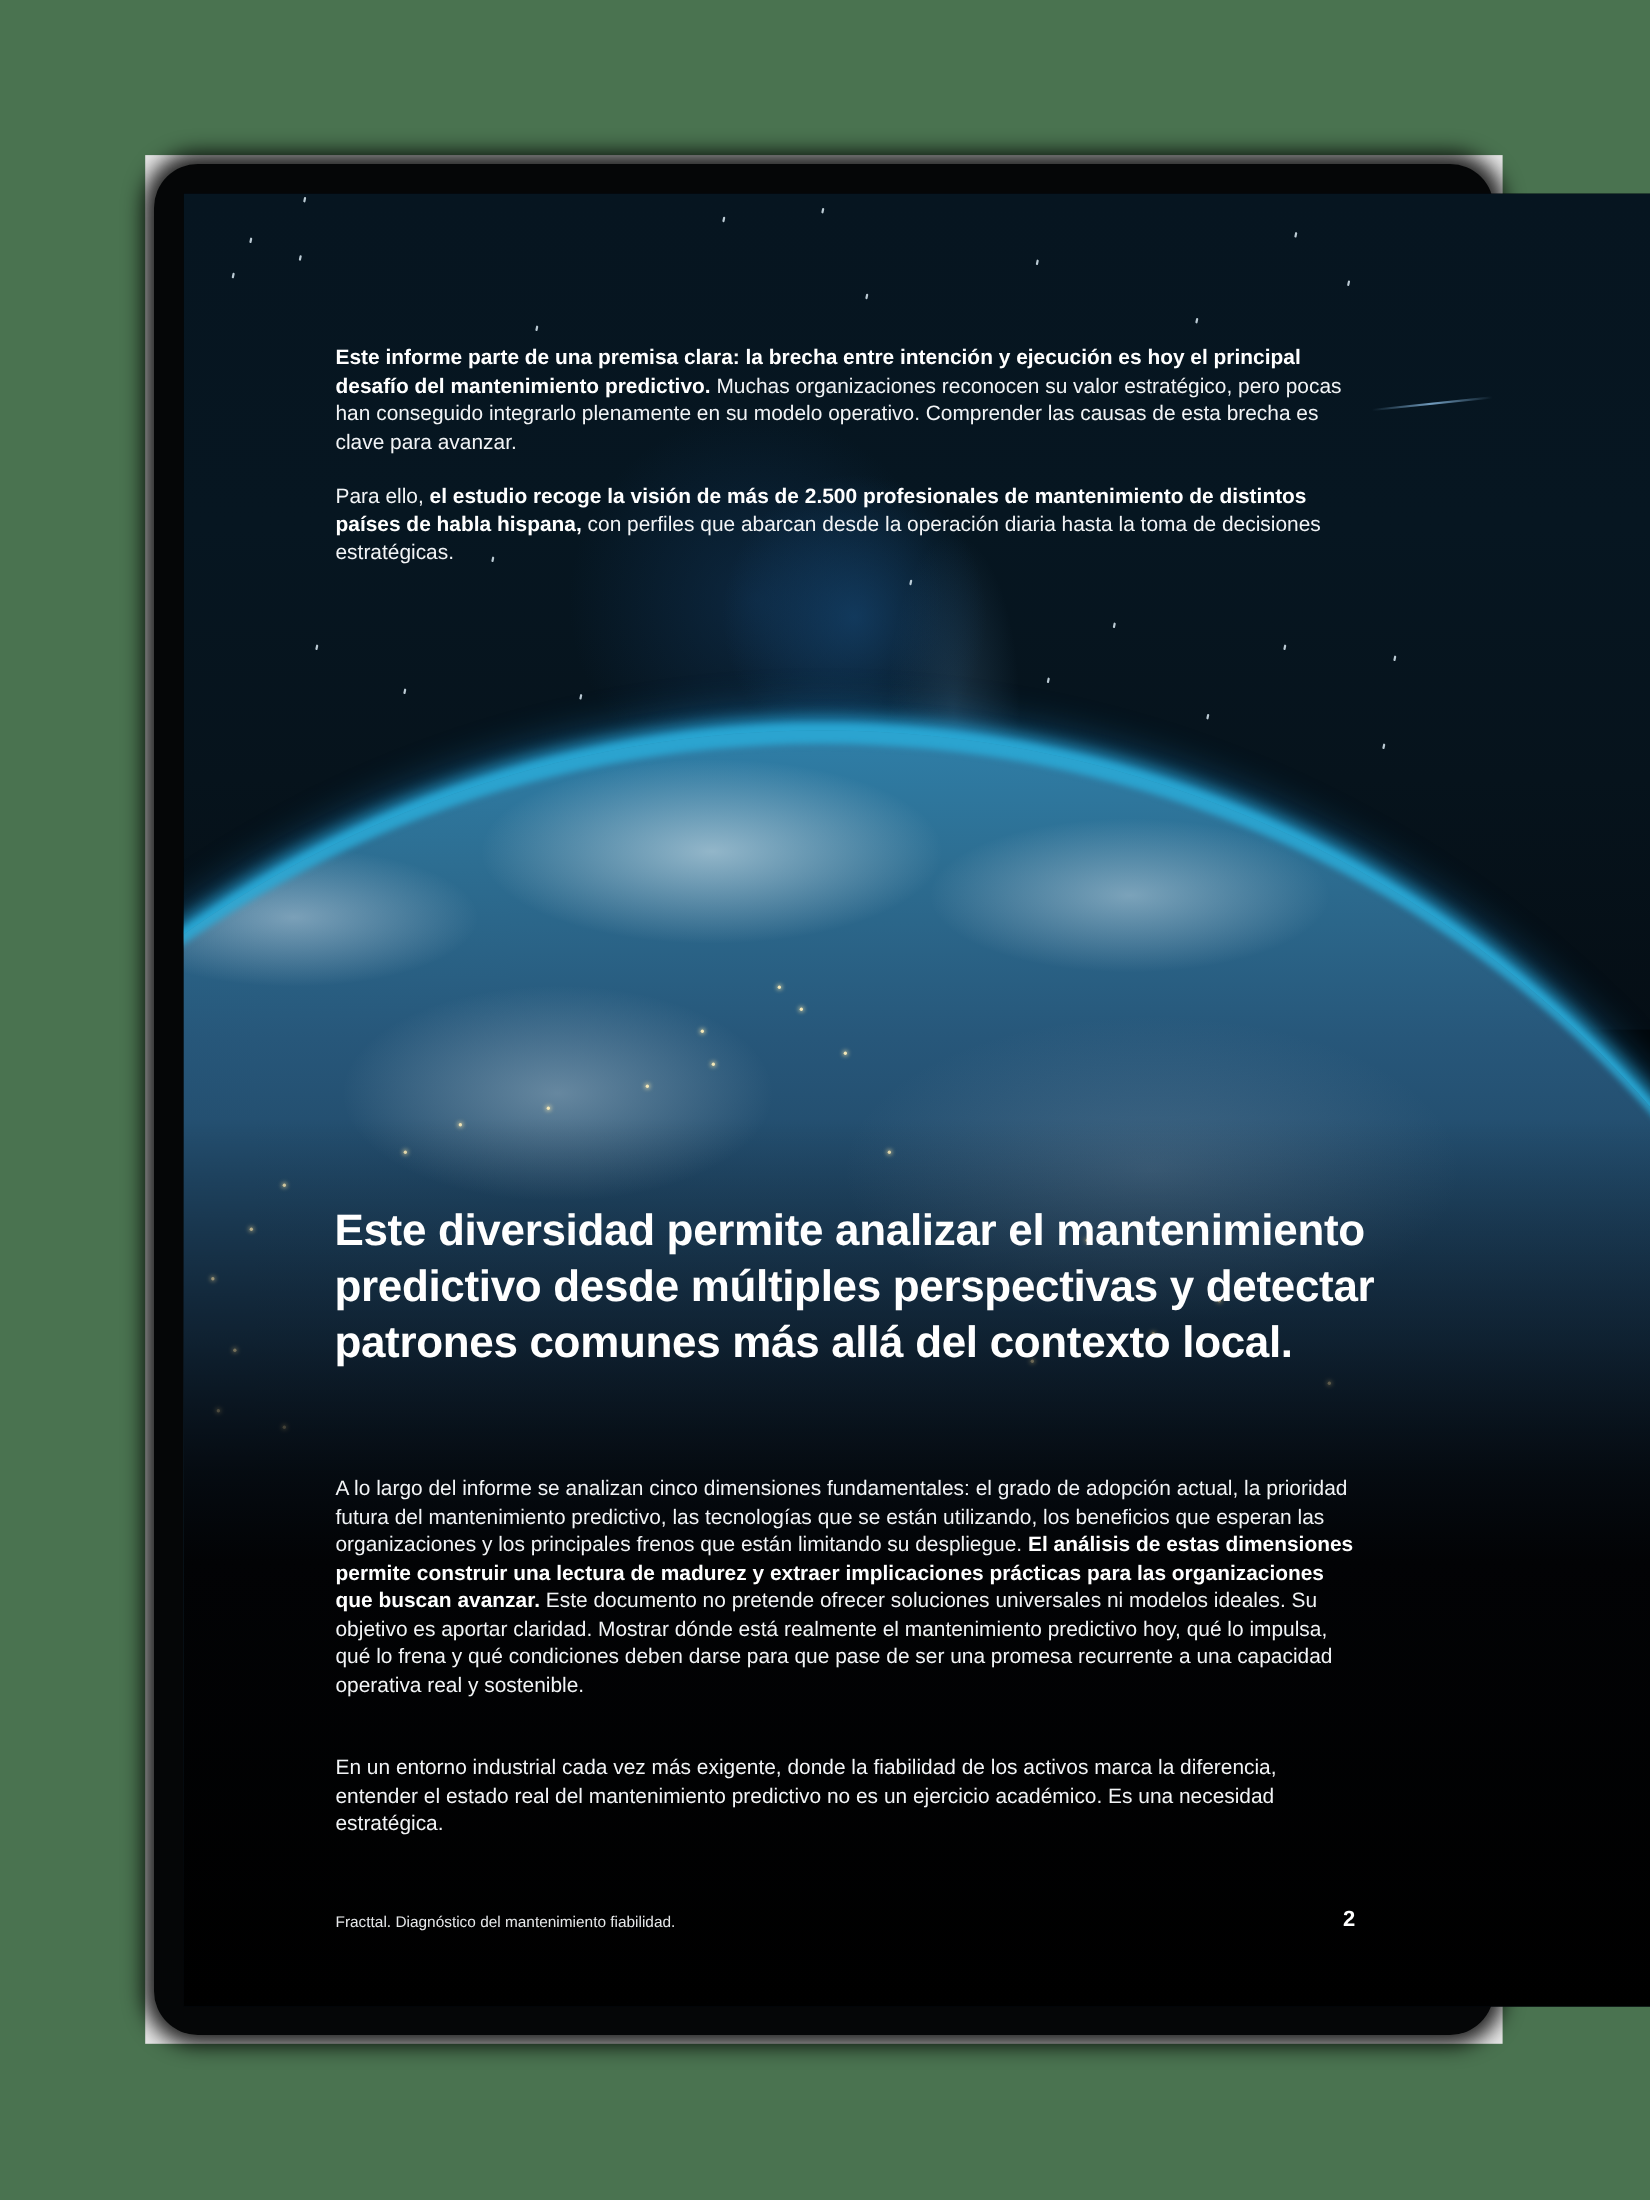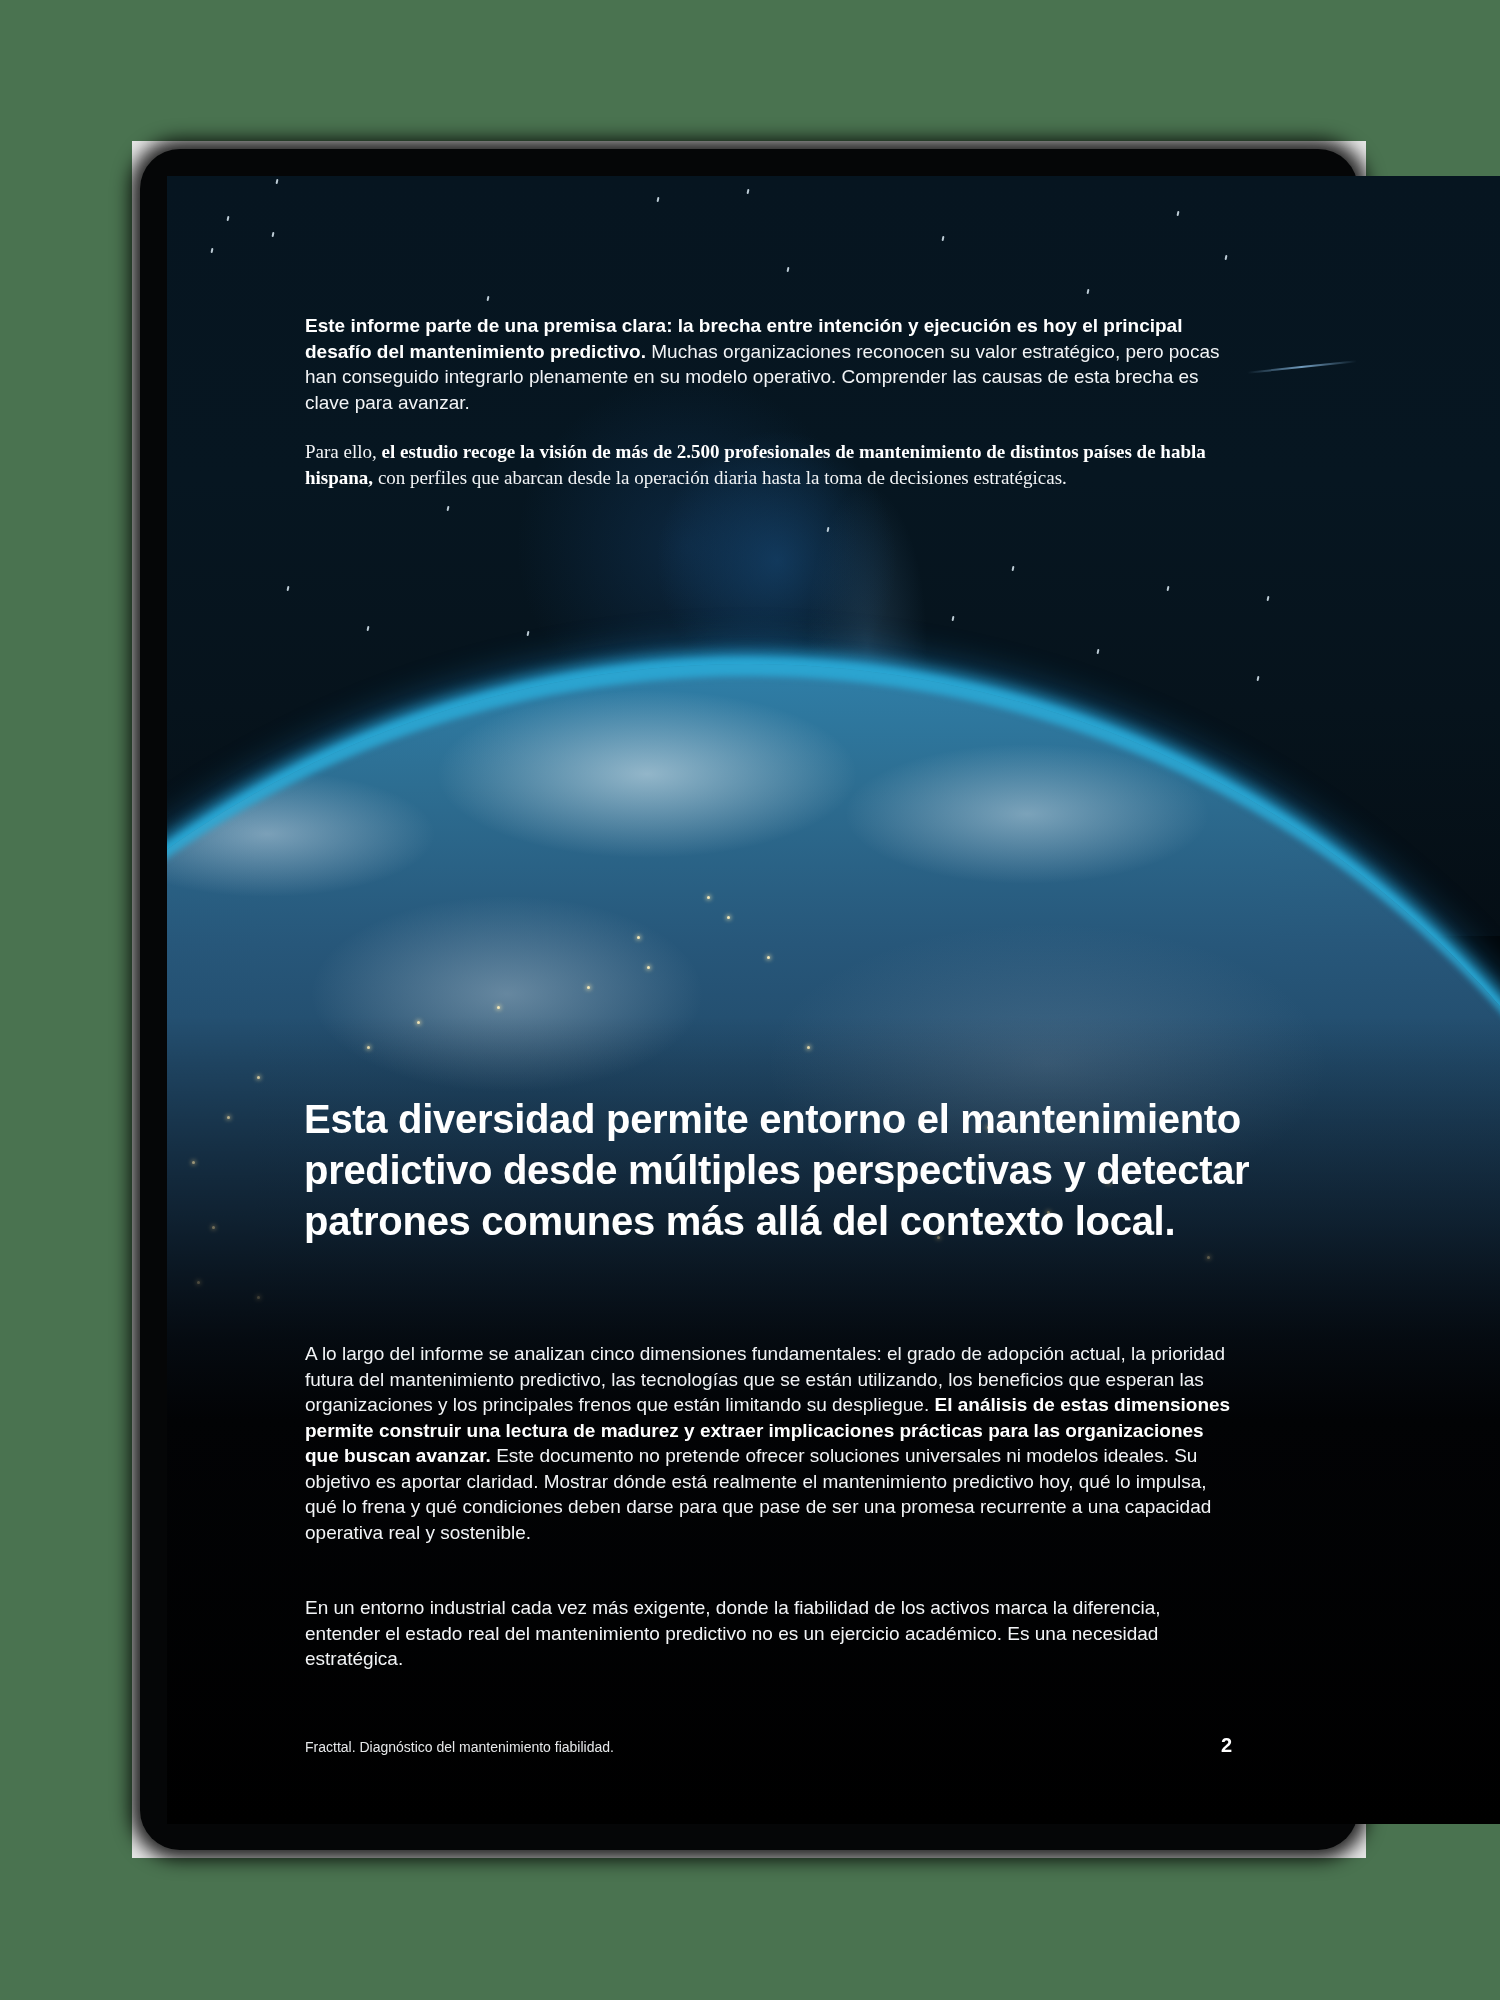--- a/index.html
+++ b/index.html
@@ -85,21 +85,21 @@
     background: linear-gradient(180deg, rgba(2,5,9,0) 0%, rgba(2,5,9,0.5) 25%, rgba(2,4,7,0.85) 40%, #020305 50%, #000 100%);
   }
   .text-col {
     position: absolute; left: 138px; width: 930px;
     color: #f2f4f6;
     font-size: 19px;
     line-height: 25.5px;
   }
   .text-col b { font-weight: 700; color: #ffffff; }
   .p1 { top: 137px; }
-  .p2 { top: 263px; font-family: Liberation Serif, serif; }
+  .p2 { top: 263px; }
   .headline {
     position: absolute; left: 137px; top: 918px; width: 960px;
     color: #ffffff;
     font-size: 40px; line-height: 51px;
     font-weight: 700; letter-spacing: -0.3px;
   }
   .p3 { top: 1165px; }
   .p4 { top: 1419px; }
   .footer-text {
     position: absolute; left: 138px; top: 1562px;
@@ -176,21 +176,21 @@
     <span class="city" style="left:940px;top:1005px"></span>
     <span class="city" style="left:1040px;top:1080px"></span>
   </div>
 
   <div class="bottom-fade"></div>
 
   <p class="text-col p1"><b>Este informe parte de una premisa clara: la brecha entre intención y ejecución es hoy el principal desafío del mantenimiento predictivo.</b><span> Muchas organizaciones reconocen su valor estratégico, pero pocas han conseguido integrarlo plenamente en su modelo operativo. Comprender las causas de esta brecha es clave para avanzar.</span></p>
 
   <p class="text-col p2"><span>Para ello, </span><b>el estudio recoge la visión de más de 2.500 profesionales de mantenimiento de distintos países de habla hispana,</b><span> con perfiles que abarcan desde la operación diaria hasta la toma de decisiones estratégicas.</span></p>
 
-  <h1 class="headline" style="margin:0">Esta diversidad permite entorno el mantenimiento predictivo desde múltiples perspectivas y detectar patrones comunes más allá del contexto local.</h1>
+  <h1 class="headline" style="margin:0">Este diversidad permite analizar el mantenimiento predictivo desde múltiples perspectivas y detectar patrones comunes más allá del contexto local.</h1>
 
   <p class="text-col p3"><span>A lo largo del informe se analizan cinco dimensiones fundamentales: el grado de adopción actual, la prioridad futura del mantenimiento predictivo, las tecnologías que se están utilizando, los beneficios que esperan las organizaciones y los principales frenos que están limitando su despliegue. </span><b>El análisis de estas dimensiones permite construir una lectura de madurez y extraer implicaciones prácticas para las organizaciones que buscan avanzar.</b><span> Este documento no pretende ofrecer soluciones universales ni modelos ideales. Su objetivo es aportar claridad. Mostrar dónde está realmente el mantenimiento predictivo hoy, qué lo impulsa, qué lo frena y qué condiciones deben darse para que pase de ser una promesa recurrente a una capacidad operativa real y sostenible.</span></p>
 
   <p class="text-col p4">En un entorno industrial cada vez más exigente, donde la fiabilidad de los activos marca la diferencia, entender el estado real del mantenimiento predictivo no es un ejercicio académico. Es una necesidad estratégica.</p>
 
   <div class="footer-text">Fracttal. Diagnóstico del mantenimiento fiabilidad.</div>
   <div class="page-num">2</div>
 </div>
 
 </body></html>

